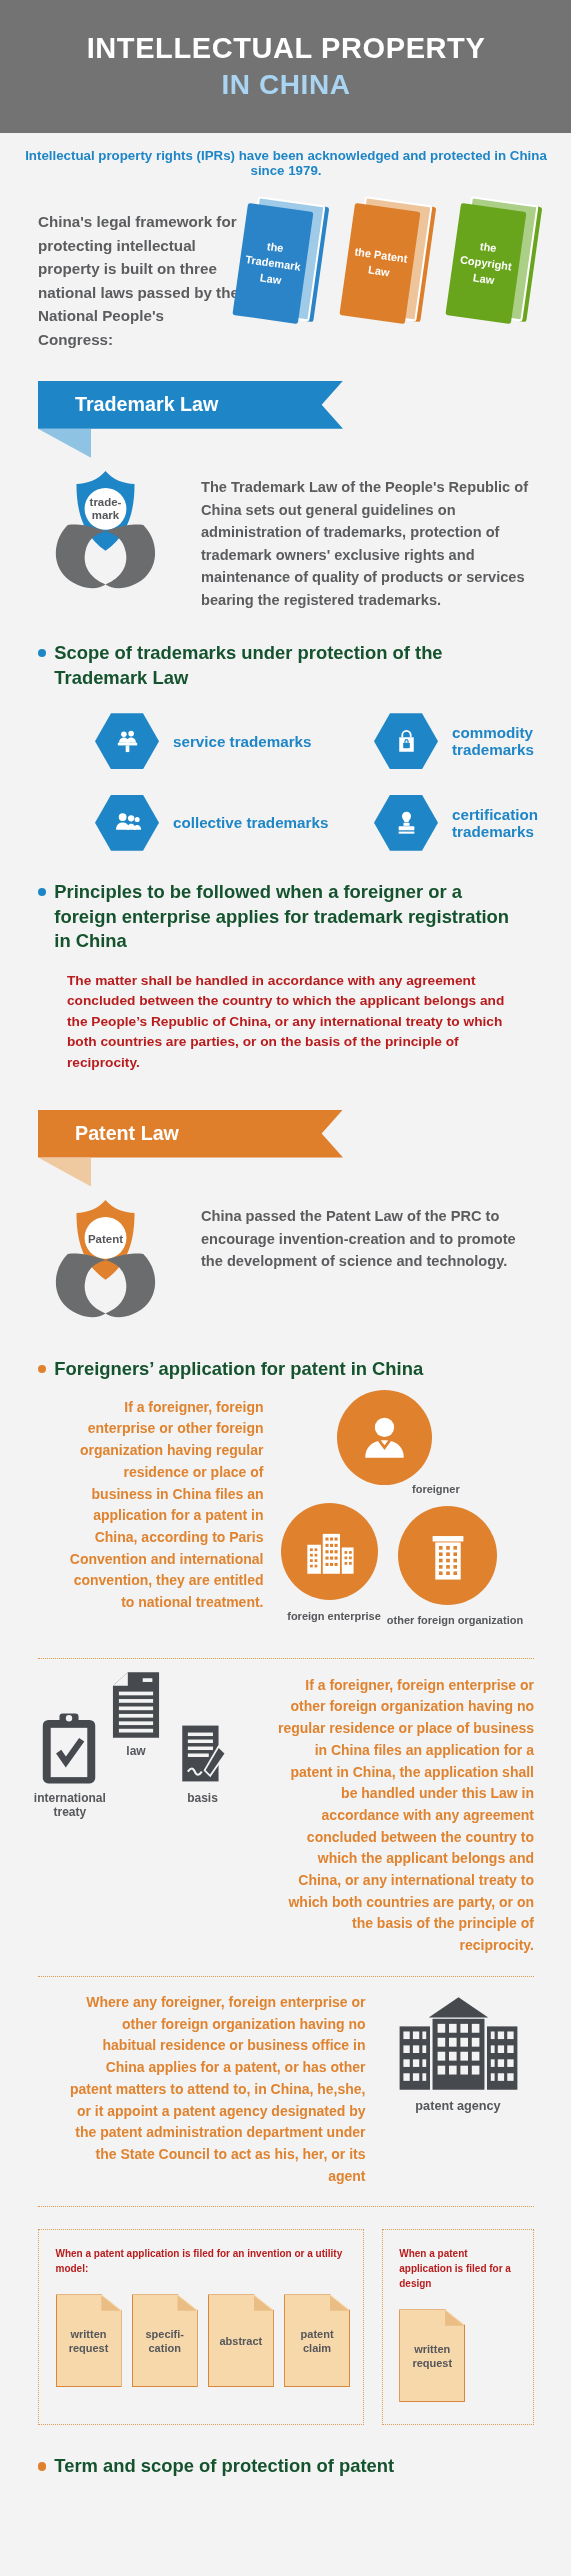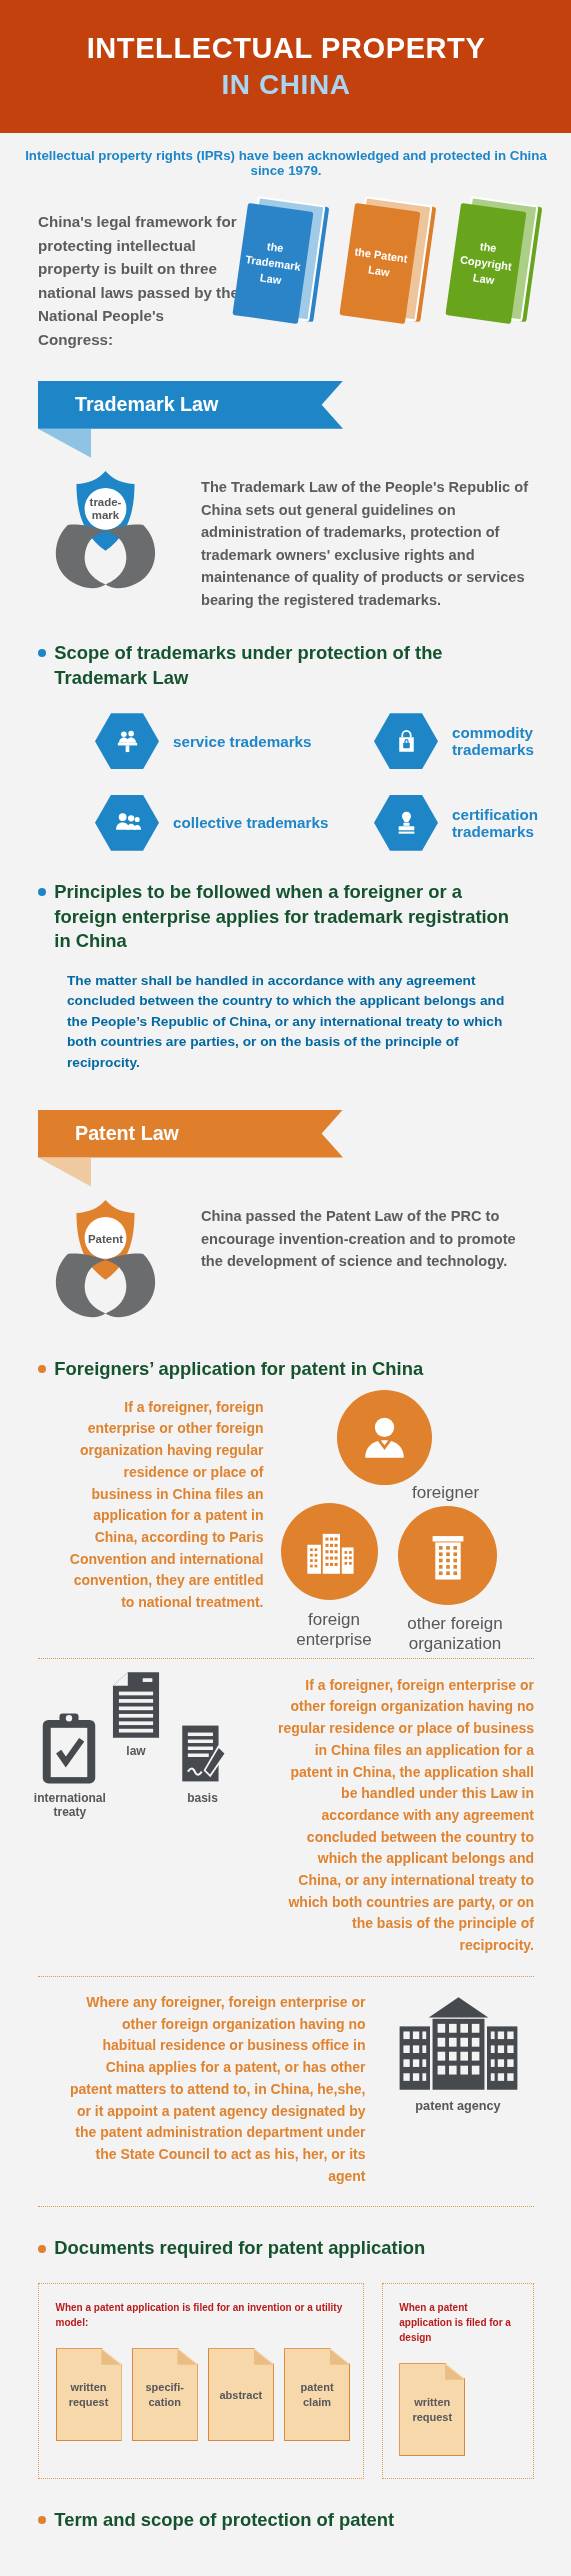--- a/index.html
+++ b/index.html
@@ -1,18 +1,18 @@
 <!DOCTYPE html>
 <html style="font-size:10.2px"><head>
 <meta charset="utf-8">
 <style>
   html,body{margin:0;padding:0;background:#fff;}
   .page{width:572px;min-height:2576px;background:#f3f3f4;font-family:"Liberation Sans",sans-serif;display:flex;flex-direction:column;box-sizing:border-box;}
   
-  .header{background:#c2410c;height:133px;display:flex;flex-direction:column;align-items:center;justify-content:center;gap:3.8px;}
+  .header{background:#737373;height:133px;display:flex;flex-direction:column;align-items:center;justify-content:center;gap:3.8px;}
   .t1{color:#ffffff;font-size:29px;font-weight:bold;letter-spacing:0.6px;}
   .t2{color:#a9d5f2;font-size:28px;font-weight:bold;letter-spacing:0.6px;}
   .subtitle{text-align:center;color:#1e86c6;font-weight:bold;font-size:13.3px;padding:15.2px 19px 9px;}
   
   .intro{display:flex;padding:12.7px 19px 3.8px 38px;}
   .intro-text{width:254px;color:#5b5c5e;font-size:15.2px;font-weight:bold;line-height:1.55;margin-top:10.2px;}
   .books{flex:1;display:flex;justify-content:flex-end;gap:25.4px;padding-right:19px;}
   .book{position:relative;width:81px;height:127px;transform:rotate(8deg);flex:none;}
   .book .back{position:absolute;right:0;top:1.3px;width:9px;height:116px;background:var(--main);border-radius:2.5px;}
   .book .pages{position:absolute;right:4.4px;top:0;width:64px;height:113px;background:var(--side);border:2.5px solid #fff;border-radius:2.5px;}
@@ -32,29 +32,29 @@
   .bullet-h{display:flex;gap:8px;margin:29px 38px 0;color:#14532d;font-size:18.4px;font-weight:bold;line-height:1.35;}
   .bullet-h .dot{width:8.3px;height:8.3px;border-radius:50%;margin-top:8.3px;flex:none;}
   .dot.blue{background:#1e86c6}.dot.orange{background:#e0812d}
   
   .hexgrid{display:grid;grid-template-columns:279px auto;row-gap:25.4px;margin:23px 0 0 95px;}
   .hexitem{display:flex;align-items:center;gap:14px;}
   .hex{width:64px;height:56px;background:#1e86c6;clip-path:polygon(25% 0,75% 0,100% 50%,75% 100%,25% 100%,0 50%);display:flex;align-items:center;justify-content:center;flex:none;}
   .hexlabel{color:#1e86c6;font-size:15.2px;font-weight:bold;}
   
   .para{font-size:13.7px;font-weight:bold;line-height:1.5;margin:16.5px 44px 0 67px;}
-  .para.bluetx{color:#0369a1}
+  .para.bluetx{color:#b91c1c}
   .orangetx{color:#e0832f}
   
   .split{display:flex;padding:9px 38px 0;gap:16.5px;align-items:flex-start;}
   .split .txt{flex:1;font-size:14px;font-weight:bold;line-height:1.55;margin:6.4px 0 0 28px;text-align:right;}
   
   .applicants{position:relative;width:254px;height:249px;flex:none;}
   .oc{position:absolute;border-radius:50%;background:#e0812d;display:flex;align-items:center;justify-content:center;}
-  .oclabel{position:absolute;color:#55575a;font-size:17px;font-weight:normal;}
+  .oclabel{position:absolute;color:#55575a;font-size:11px;font-weight:bold;}
   
   .trio{position:relative;width:210px;height:165px;flex:none;}
   .trio .lbl{position:absolute;color:#55575a;font-size:12px;font-weight:bold;text-align:center;}
   .sep{border-top:1.9px dotted #e09a4e;margin:19px 38px 0;}
   .agencyfig{flex:none;width:152px;text-align:center;margin-top:10.2px;}
   .agencyfig .lbl{color:#55575a;font-size:12.7px;font-weight:bold;margin-top:6.4px;}
   
   .docsrow{display:flex;gap:18px;margin:21.6px 38px 0;}
   .dotbox{border:1.3px dotted #dd9b55;padding:16.5px 12.7px 21.6px 16.5px;box-sizing:border-box;}
   .dotbox .title{color:#b91c1c;font-size:10px;font-weight:bold;line-height:1.5;}
@@ -375,24 +375,20 @@
             <rect x="167" y="122" width="10" height="12"></rect>
             <rect x="182" y="122" width="10" height="12"></rect>
         </g>
       </svg>
       <div class="lbl">patent agency</div>
     </div>
   </div>
 
   <div class="sep"></div>
 
-  <div class="bullet-h">
-    <span class="dot orange"></span>
-    <span>Documents required for patent application</span>
-  </div>
 
   <div class="docsrow">
     <div class="dotbox" style="flex:1.33">
       <div class="title">When a patent application is filed for an invention or a utility model:</div>
       <div class="cards">
         <div class="doccard">
             <span class="ftri"></span>
             <span>written request</span>
           </div>
         <div class="doccard">

